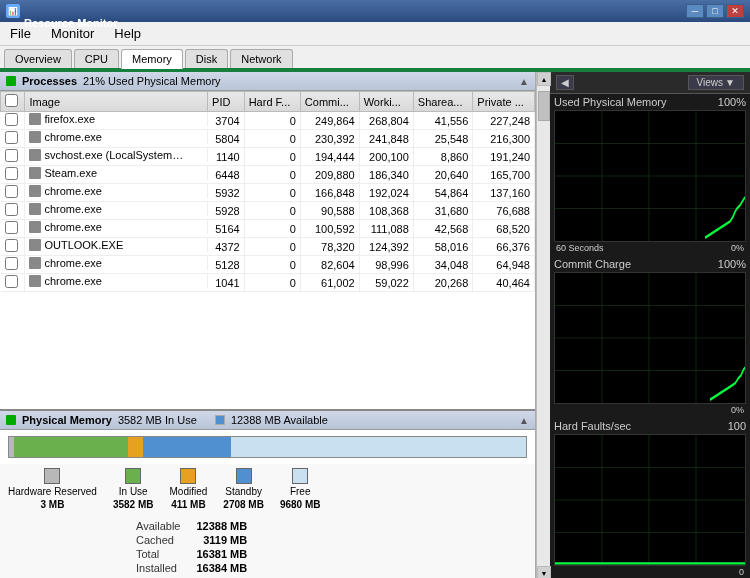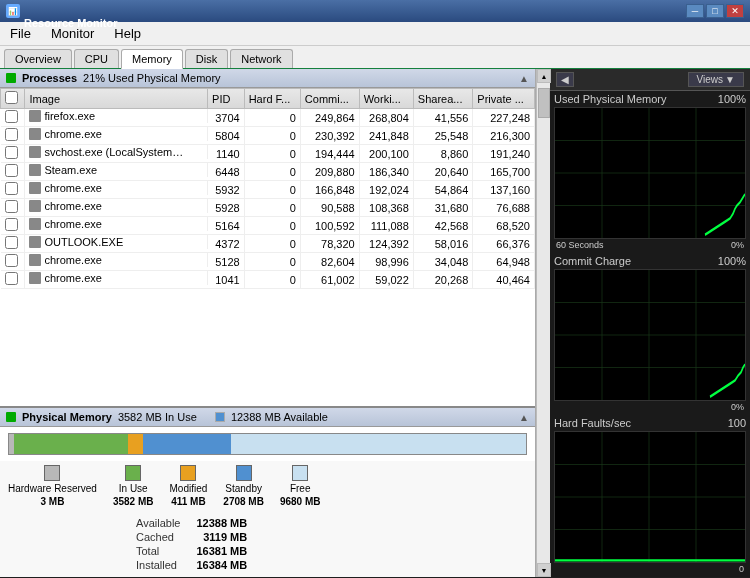--- a/index.html
+++ b/index.html
@@ -28,21 +28,21 @@
       background: #f0f0f0;
       border-bottom: 1px solid #ccc;
       display: flex;
       padding: 2px 4px;
       gap: 8px;
     }
     .menu-item { padding: 2px 6px; cursor: pointer; font-size: 13px; }
 
     .tabs-bar {
       background: #f0f0f0;
-      border-bottom: 1px solid #15803d;
+      border-bottom: 4px solid #15803d;
       display: flex;
       padding: 3px 4px 0;
       gap: 2px;
     }
     .tab {
       padding: 3px 10px;
       border: 1px solid #aaa;
       border-bottom: none;
       background: #e0e0e0;
       cursor: pointer;

